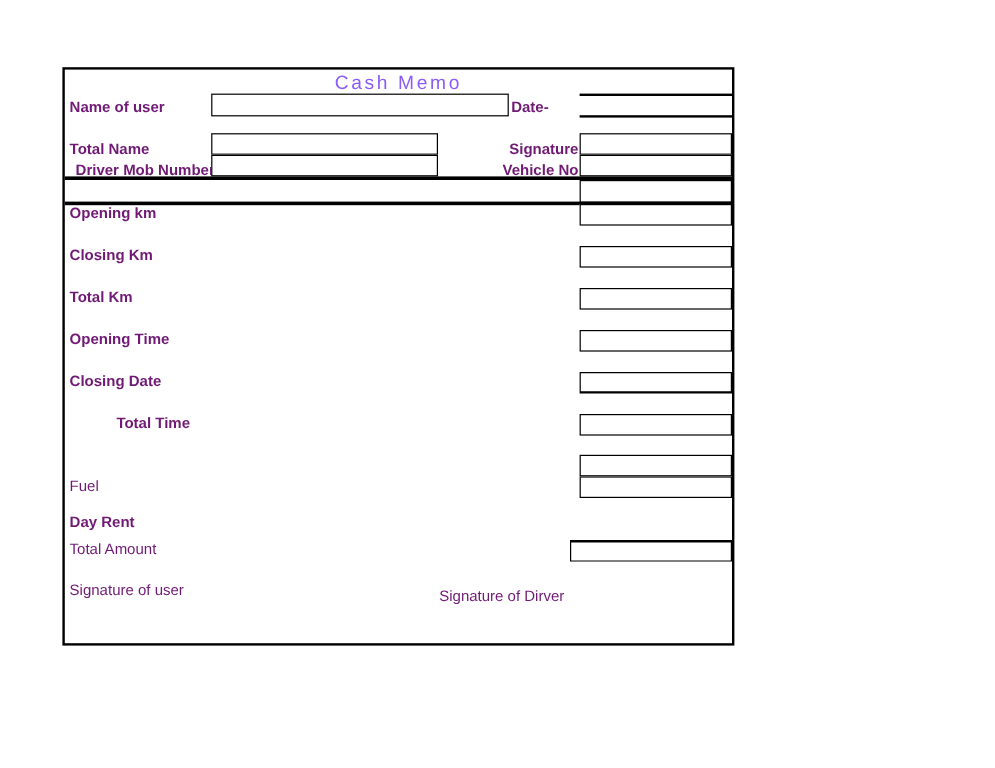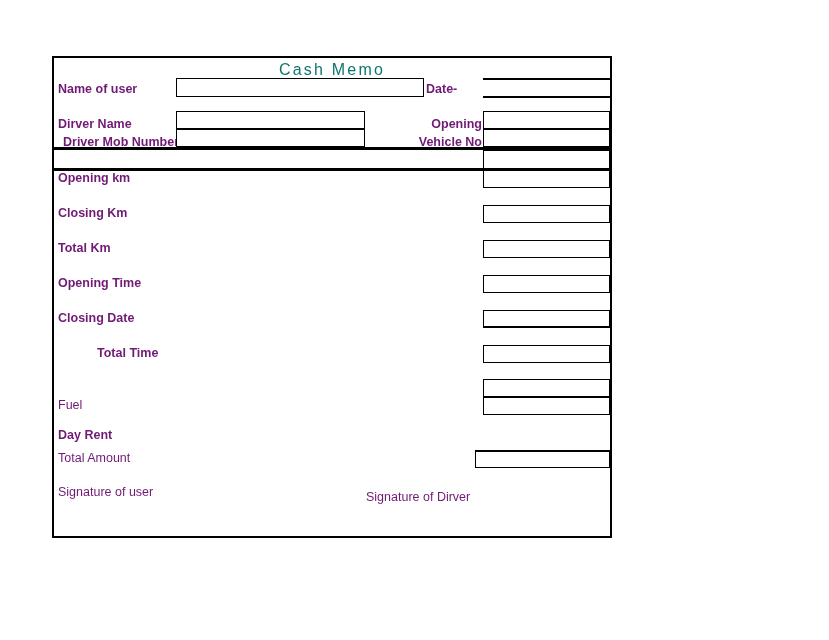--- a/index.html
+++ b/index.html
@@ -60,45 +60,45 @@
   #memo-title {
     position: absolute;
     left: 0;
     top: 2px;
     width: 100%;
     text-align: center;
     font-size: 16px;
     letter-spacing: 2.2px;
     font-weight: normal;
     line-height: 19px;
-    color: #0f766e;
+    color: #8b5cf6;
   }
 </style>
 </head>
 <body>
 
 <div id="memo-form">
 
   <div id="memo-title">Cash Memo</div>
 
   <div class="lbl b" style="left:4px; top:24px;">Name of user</div>
   <div class="box" style="left:122px; top:20px; width:248px; height:19px;"></div>
 
   <div class="lbl b" style="left:372px; top:24px;">Date-</div>
 
   <div style="position:absolute; left:429px; top:20px; width:127px; height:0; border-top:2px solid #000;"></div>
   <div style="position:absolute; left:429px; top:38px; width:127px; height:0; border-top:2px solid #000;"></div>
 
-  <div class="lbl b" style="left:4px; top:59px;">Dirver Name</div>
+  <div class="lbl b" style="left:4px; top:59px;">Total Name</div>
   <div class="box" style="left:122px; top:53px; width:189px; height:18px;"></div>
 
   <div class="lbl b" style="left:9px; top:77px;">Driver Mob Number</div>
   <div class="box" style="left:122px; top:71px; width:189px; height:18px;"></div>
 
-  <div class="lbl b r" style="left:330px; top:59px; width:98px;">Opening</div>
+  <div class="lbl b r" style="left:330px; top:59px; width:98px;">Signature</div>
   <div class="box" style="left:429px; top:53px; width:127px; height:18px;"></div>
 
   <div class="lbl b r" style="left:330px; top:77px; width:98px;">Vehicle No</div>
   <div class="box" style="left:429px; top:71px; width:127px; height:18px;"></div>
 
   <div class="hrule" style="top:89px; width:556px;"></div>
 
   <div class="box" style="left:429px; top:92px; width:127px; height:19px;"></div>
 
   <div class="hrule" style="top:110px; width:556px;"></div>

